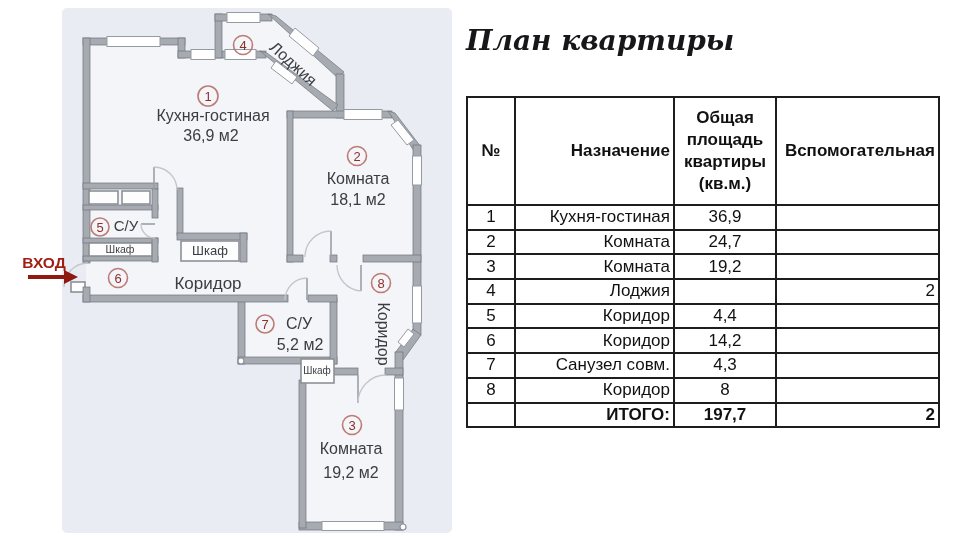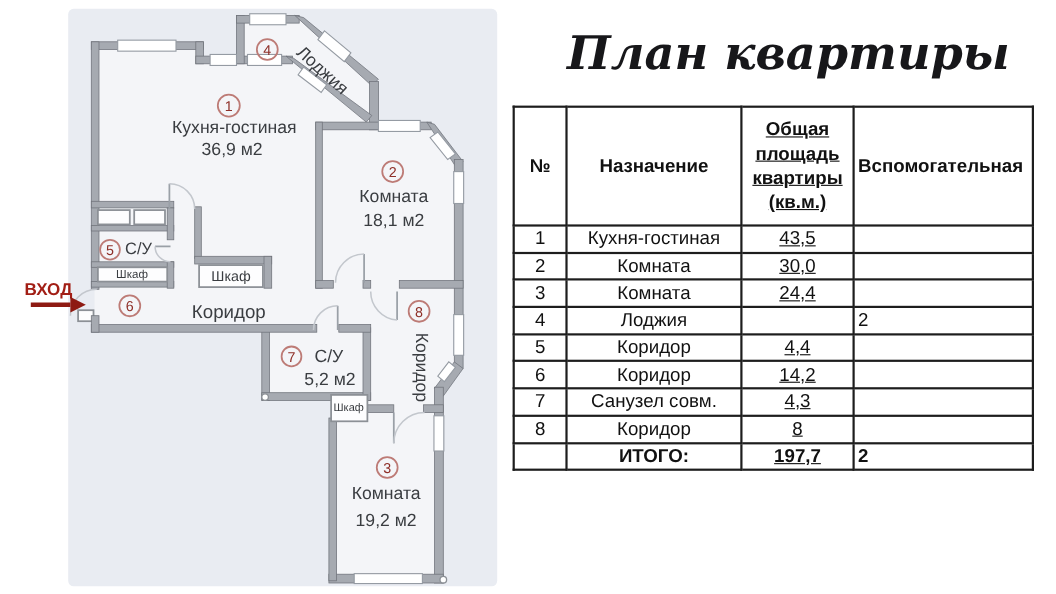--- a/index.html
+++ b/index.html
@@ -11,33 +11,33 @@
   .win{fill:#ffffff;stroke:#959ba3;stroke-width:1;}
   .box{fill:#fdfdfe;stroke:#8c9096;stroke-width:1.6;}
   .arc{fill:none;stroke:#c3c7cd;stroke-width:1.4;}
   .leaf{stroke:#9aa0a7;stroke-width:1.6;}
   .node{fill:#ffffff;stroke:#8c9096;stroke-width:1.2;}
   .ptxt{fill:#3a3d41;}
   .num-circ{fill:none;stroke:#bd7b76;stroke-width:1.6;}
   .num-txt{fill:#8e2f28;font-size:13px;text-anchor:middle;}
   .entr{fill:#a21e15;font-weight:bold;}
   
-  #plan-title{position:absolute;left:466px;top:24px;width:452px;text-align:right;
+  #plan-title{position:absolute;left:466px;top:24px;width:452px;text-align:left;
     font-family:"DejaVu Serif","Liberation Serif",serif;font-style:italic;font-weight:bold;
-    font-size:42px;color:#17171a;letter-spacing:0px;}
+    font-size:28px;color:#17171a;letter-spacing:0px;}
   
   #area-table{position:absolute;left:466px;top:96px;border-collapse:collapse;
     color:#111;font-size:17px;}
   #area-table th,#area-table td{border:2px solid #1d1d1d;padding:0 3px;}
   #area-table th{font-weight:bold;height:106px;vertical-align:middle;line-height:1.3;}
   #area-table td{height:22.7px;vertical-align:middle;}
   .c-num{width:40px;text-align:center;}
-  .c-name{width:151px;text-align:center;}
-  .c-area{width:94px;text-align:center;text-decoration:underline;}
-  .c-aux{width:155px;text-align:left;}
+  .c-name{width:151px;text-align:right;}
+  .c-area{width:94px;text-align:center;}
+  .c-aux{width:155px;text-align:right;}
   .total-row td{font-weight:bold;}
 </style>
 </head>
 <body>
 
 <div id="stage">
 
   <svg id="plan-svg" width="460" height="540" viewBox="0 0 460 540">
 
     <rect x="62" y="8" width="390" height="525" rx="5" fill="#e9ecf2"></rect>
@@ -187,33 +187,33 @@
         <th class="c-num">№</th>
         <th class="c-name">Назначение</th>
         <th class="c-area">Общая площадь квартиры (кв.м.)</th>
         <th class="c-aux">Вспомогательная</th>
       </tr>
     </thead>
     <tbody>
       <tr>
         <td class="c-num">1</td>
         <td class="c-name">Кухня-гостиная</td>
-        <td class="c-area">43,5</td>
+        <td class="c-area">36,9</td>
         <td class="c-aux"></td>
       </tr>
       <tr>
         <td class="c-num">2</td>
         <td class="c-name">Комната</td>
-        <td class="c-area">30,0</td>
+        <td class="c-area">24,7</td>
         <td class="c-aux"></td>
       </tr>
       <tr>
         <td class="c-num">3</td>
         <td class="c-name">Комната</td>
-        <td class="c-area">24,4</td>
+        <td class="c-area">19,2</td>
         <td class="c-aux"></td>
       </tr>
       <tr>
         <td class="c-num">4</td>
         <td class="c-name">Лоджия</td>
         <td class="c-area"></td>
         <td class="c-aux">2</td>
       </tr>
       <tr>
         <td class="c-num">5</td>

